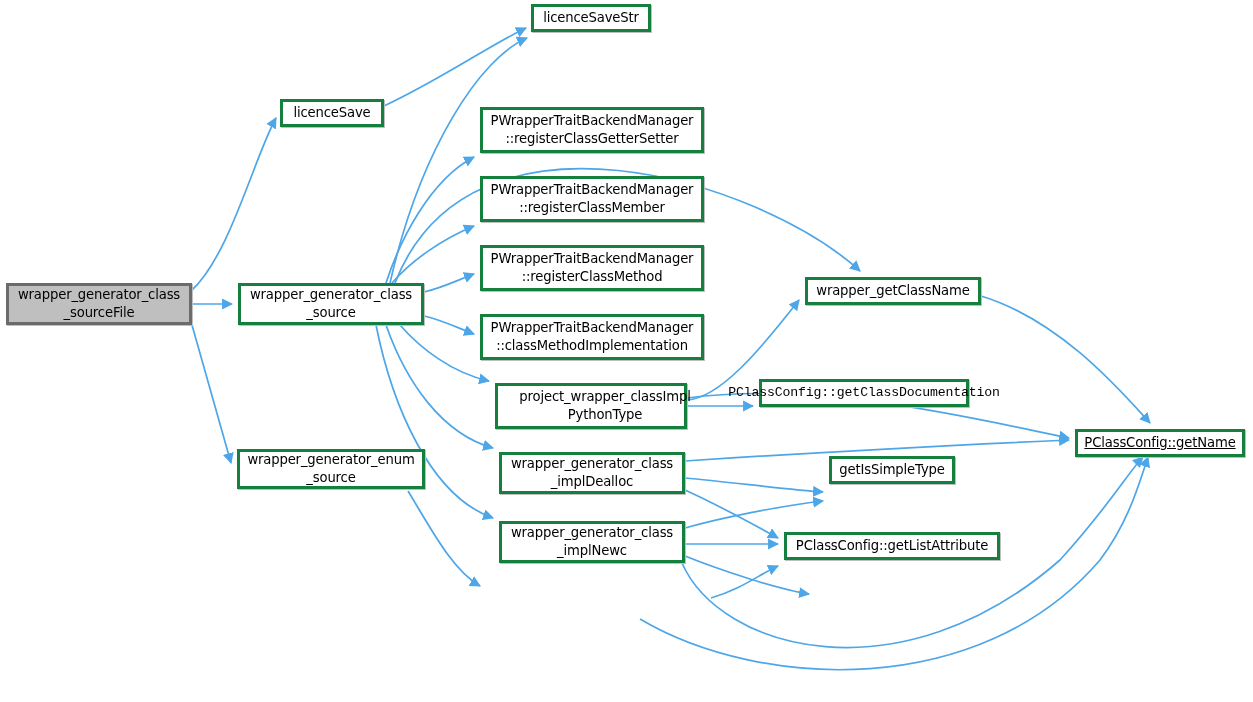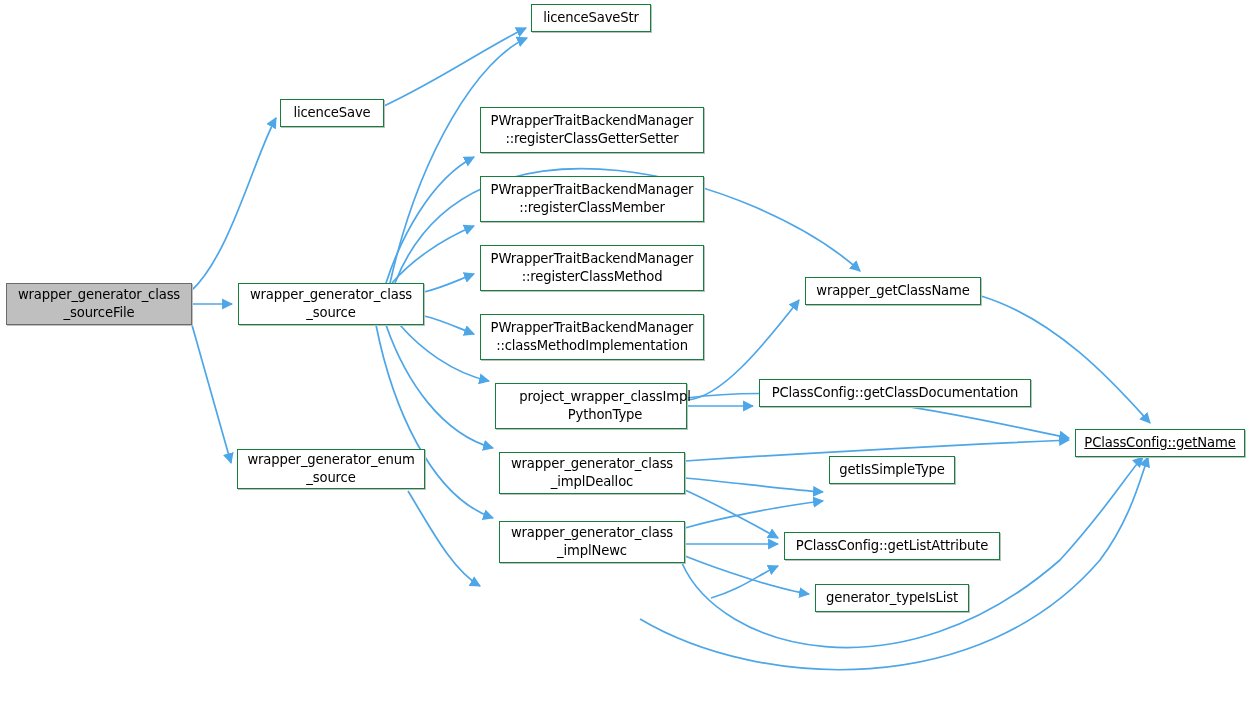--- a/index.html
+++ b/index.html
@@ -7,21 +7,21 @@
     position:relative;
     width:1253px;height:702px;
     background:#ffffff;
     font-family:"DejaVu Sans", sans-serif;
     overflow:hidden;
   }
   #edges{position:absolute;left:0;top:0;width:1253px;height:702px;}
   .node{
     position:absolute;
     box-sizing:border-box;
-    border:1px solid #15803d;
+    border:3px solid #15803d;
     background:#ffffff;
     color:#000000;
     display:flex;
     align-items:center;
     justify-content:center;
     text-align:center;
     font-size:13.2px;
     line-height:1.33;
     white-space:pre-line;
     letter-spacing:-0.15px;
@@ -88,18 +88,17 @@
 ::classMethodImplementation</span></div>
     <div class="node" style="left: 495px; top: 383px; width: 192px; height: 46px; padding-left: 28px;"><span class="lbl">project_wrapper_classImpl
 PythonType</span></div>
     <div class="node" style="left: 237px; top: 449px; width: 188px; height: 40px;"><span class="lbl">wrapper_generator_enum
 _source</span></div>
     <div class="node" style="left: 499px; top: 452px; width: 186px; height: 42px;"><span class="lbl">wrapper_generator_class
 _implDealloc</span></div>
     <div class="node" style="left: 499px; top: 521px; width: 186px; height: 42px;"><span class="lbl">wrapper_generator_class
 _implNewc</span></div>
     <div class="node" style="left: 805px; top: 277px; width: 176px; height: 28px;"><span class="lbl">wrapper_getClassName</span></div>
-    <div class="node" style="left: 759px; top: 379px; width: 272px; height: 28px;"><span class="lbl">PClassConfig::getClassDocumentation</span></div>
+    <div class="node" style="left: 759px; top: 379px; width: 210px; height: 28px; font-family: Liberation Mono, monospace;"><span class="lbl">PClassConfig::getClassDocumentation</span></div>
     <div class="node" style="left: 1075px; top: 429px; width: 170px; height: 28px; text-decoration: underline;"><span class="lbl">PClassConfig::getName</span></div>
     <div class="node" style="left: 829px; top: 456px; width: 126px; height: 28px;"><span class="lbl">getIsSimpleType</span></div>
     <div class="node" style="left: 784px; top: 532px; width: 216px; height: 28px;"><span class="lbl">PClassConfig::getListAttribute</span></div>
-    <div class="node" style="left: 815px; top: 584px; width: 154px; height: 28px;"><span class="lbl">generator_typeIsList</span></div>
   </div>
 
 </body></html>

